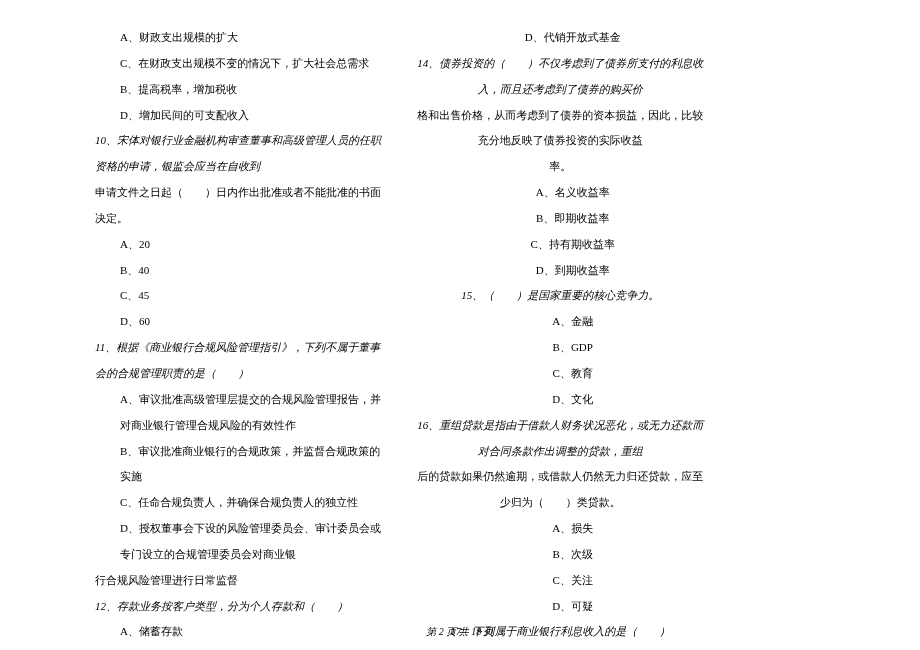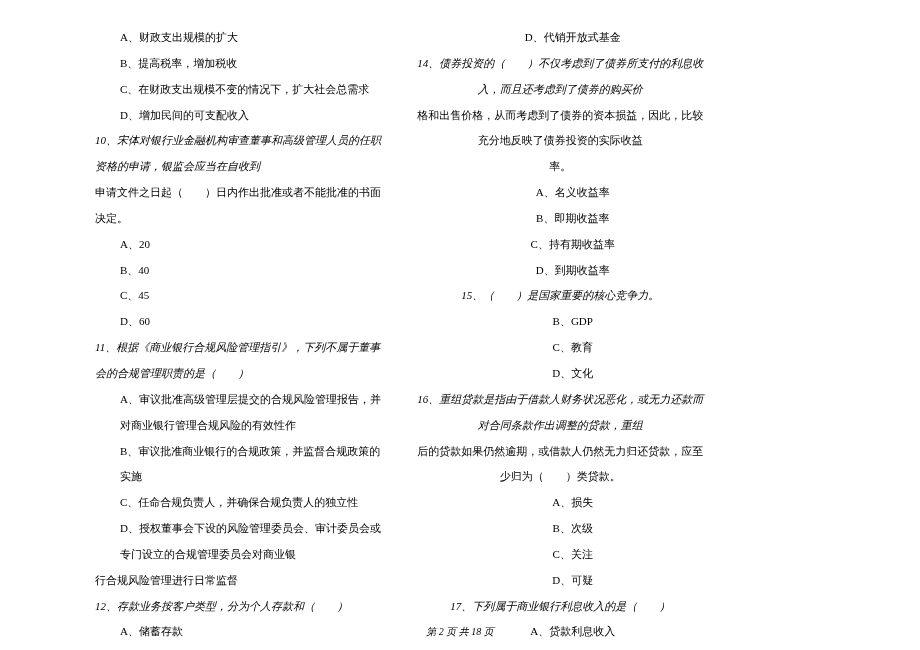--- a/index.html
+++ b/index.html
@@ -47,22 +47,22 @@
       padding: 5px 0;
       font-style: italic;
     }
   </style>
 </head>
 <body>
 
 <div class="page">
   <div class="column left">
     <div class="option">A、财政支出规模的扩大</div>
+    <div class="option">C、在财政支出规模不变的情况下，扩大社会总需求</div>
     <div class="option">B、提高税率，增加税收</div>
-    <div class="option">C、在财政支出规模不变的情况下，扩大社会总需求</div>
     <div class="option">D、增加民间的可支配收入</div>
     <div class="qtext">10、宋体对银行业金融机构审查董事和高级管理人员的任职资格的申请，银监会应当在自收到</div>
     <div class="qtext-continued">申请文件之日起（　　）日内作出批准或者不能批准的书面决定。</div>
     <div class="option">A、20</div>
     <div class="option">B、40</div>
     <div class="option">C、45</div>
     <div class="option">D、60</div>
     <div class="qtext">11、根据《商业银行合规风险管理指引》，下列不属于董事会的合规管理职责的是（　　）</div>
     <div class="option">A、审议批准高级管理层提交的合规风险管理报告，并对商业银行管理合规风险的有效性作</div>
     <div class="option">B、审议批准商业银行的合规政策，并监督合规政策的实施</div>
@@ -79,20 +79,21 @@
   <div class="column right">
     <div class="option">D、代销开放式基金</div>
     <div class="qtext">14、债券投资的（　　）不仅考虑到了债券所支付的利息收入，而且还考虑到了债券的购买价</div>
     <div class="qtext-continued">格和出售价格，从而考虑到了债券的资本损益，因此，比较充分地反映了债券投资的实际收益</div>
     <div class="qtext-continued">率。</div>
     <div class="option">A、名义收益率</div>
     <div class="option">B、即期收益率</div>
     <div class="option">C、持有期收益率</div>
     <div class="option">D、到期收益率</div>
     <div class="qtext">15、（　　）是国家重要的核心竞争力。</div>
+    <div class="option">A、金融</div>
     <div class="option">B、GDP</div>
     <div class="option">C、教育</div>
     <div class="option">D、文化</div>
     <div class="qtext">16、重组贷款是指由于借款人财务状况恶化，或无力还款而对合同条款作出调整的贷款，重组</div>
     <div class="qtext-continued">后的贷款如果仍然逾期，或借款人仍然无力归还贷款，应至少归为（　　）类贷款。</div>
     <div class="option">A、损失</div>
     <div class="option">B、次级</div>
     <div class="option">C、关注</div>
     <div class="option">D、可疑</div>
     <div class="qtext">17、下列属于商业银行利息收入的是（　　）</div>

